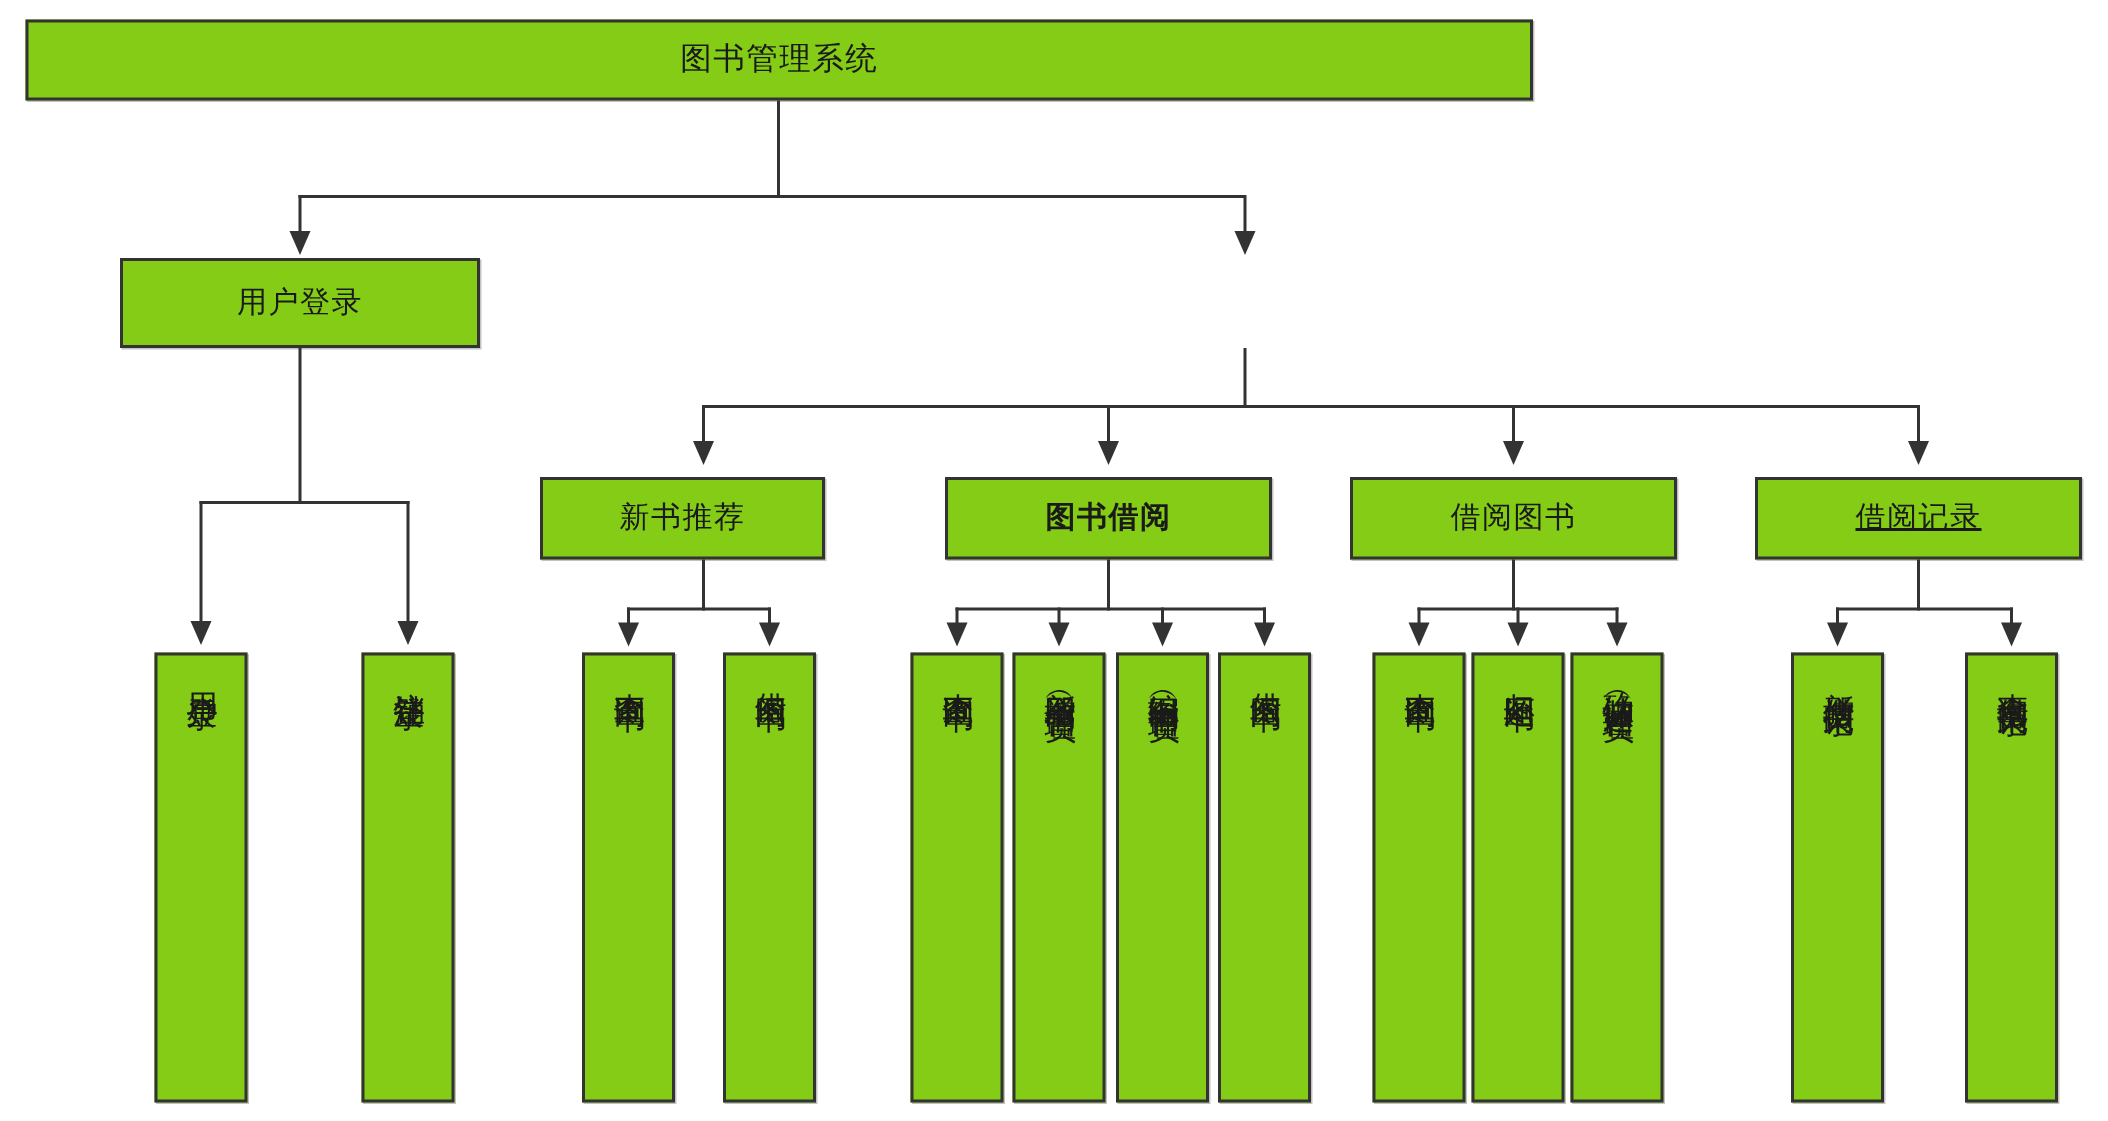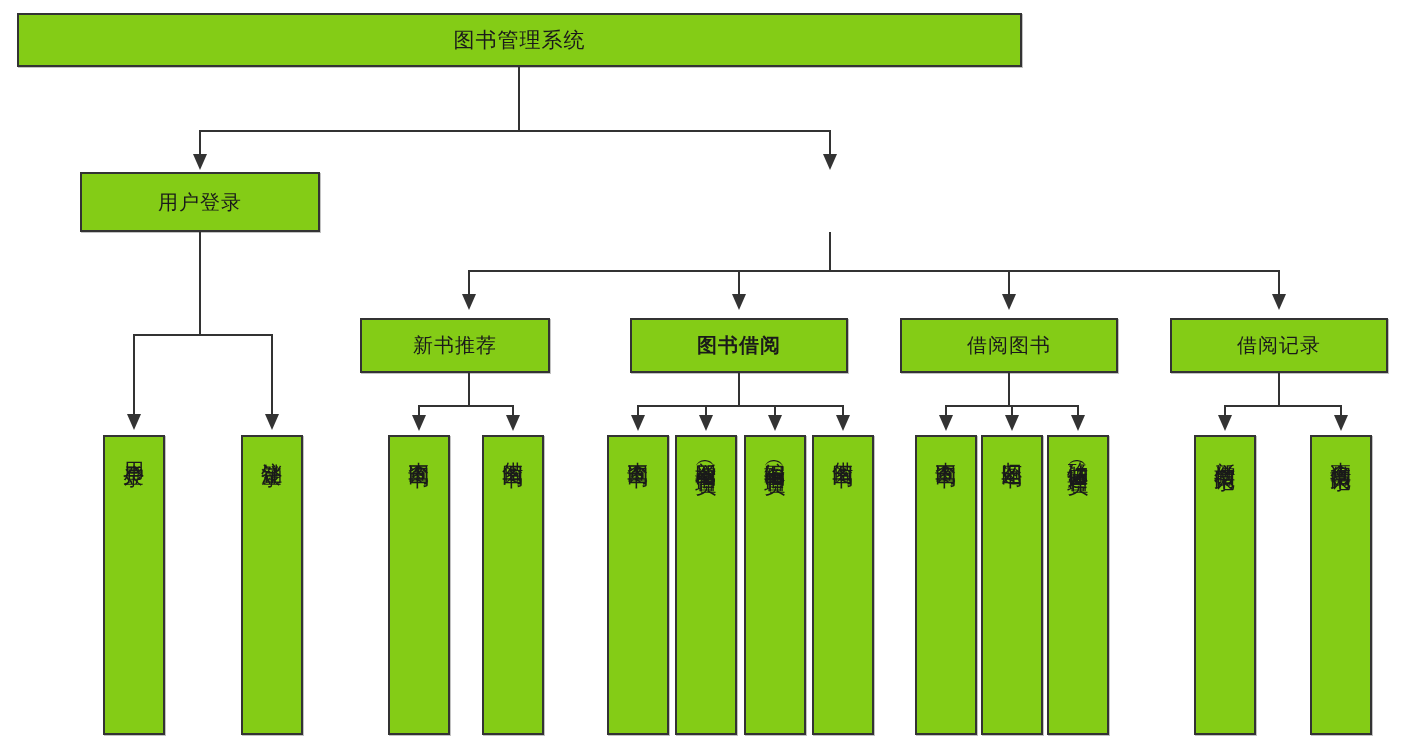--- a/index.html
+++ b/index.html
@@ -115,21 +115,21 @@
 
   <div class="node" style="left:360px; top:318px; width:190px; height:55px;">
     <span class="node-label">新书推荐</span>
   </div>
   <div class="node" style="left:630px; top:318px; width:218px; height:55px;font-weight:bold;">
     <span class="node-label">图书借阅</span>
   </div>
   <div class="node" style="left:900px; top:318px; width:218px; height:55px;">
     <span class="node-label">借阅图书</span>
   </div>
-  <div class="node" style="left:1170px; top:318px; width:218px; height:55px;">
+  <div class="node" style="left:1170px; top:318px; width:218px; height:55px;text-decoration:underline;">
     <span class="node-label">借阅记录</span>
   </div>
 
   <div class="connector vline" style="left:468px; top:373px; height:34px;"></div>
   <div class="connector hline" style="left:418px; top:405px; width:96px; height:2px;"></div>
   <div class="connector vline" style="left:418px; top:405px; height:12px;"></div>
   <div class="arrow" style="left:412px; top:415px;"></div>
   <div class="connector vline" style="left:512px; top:405px; height:12px;"></div>
   <div class="arrow" style="left:506px; top:415px;"></div>
 

